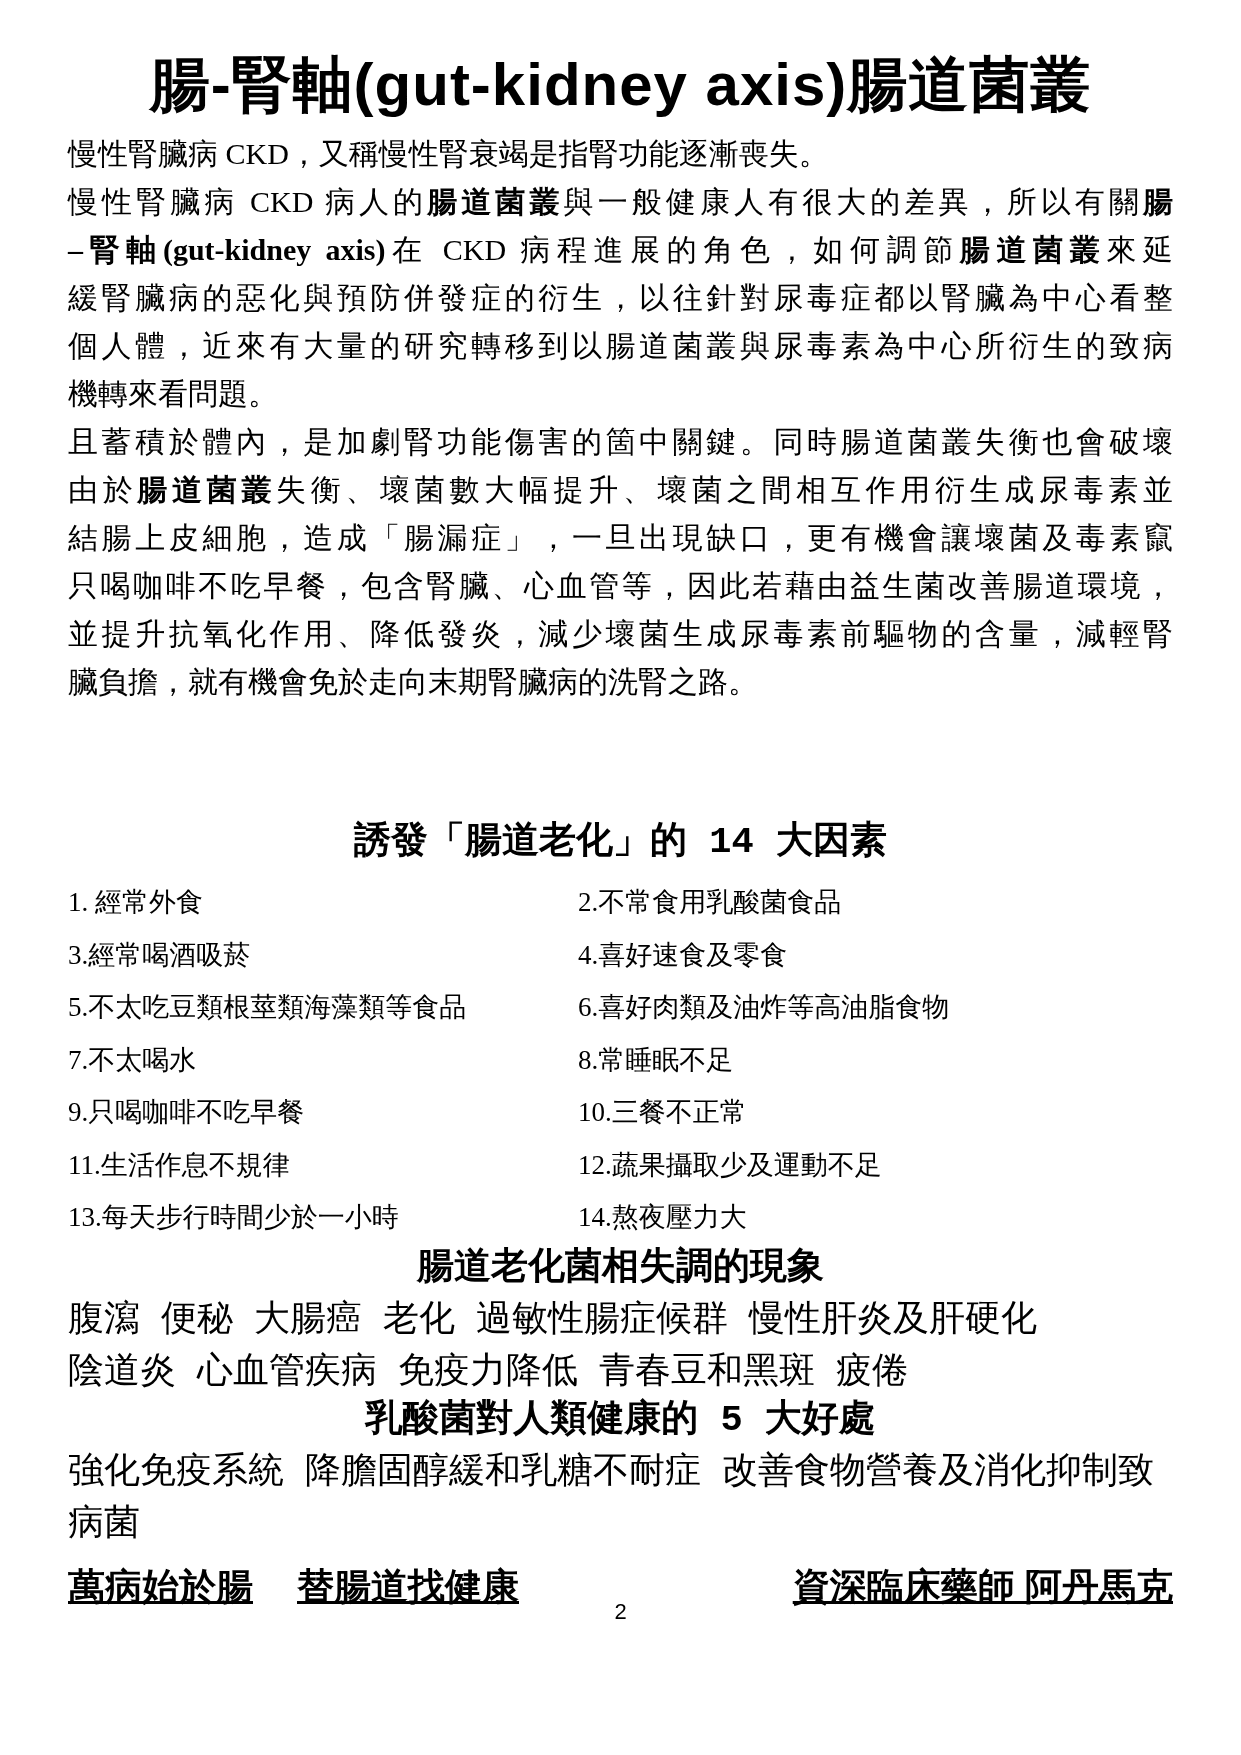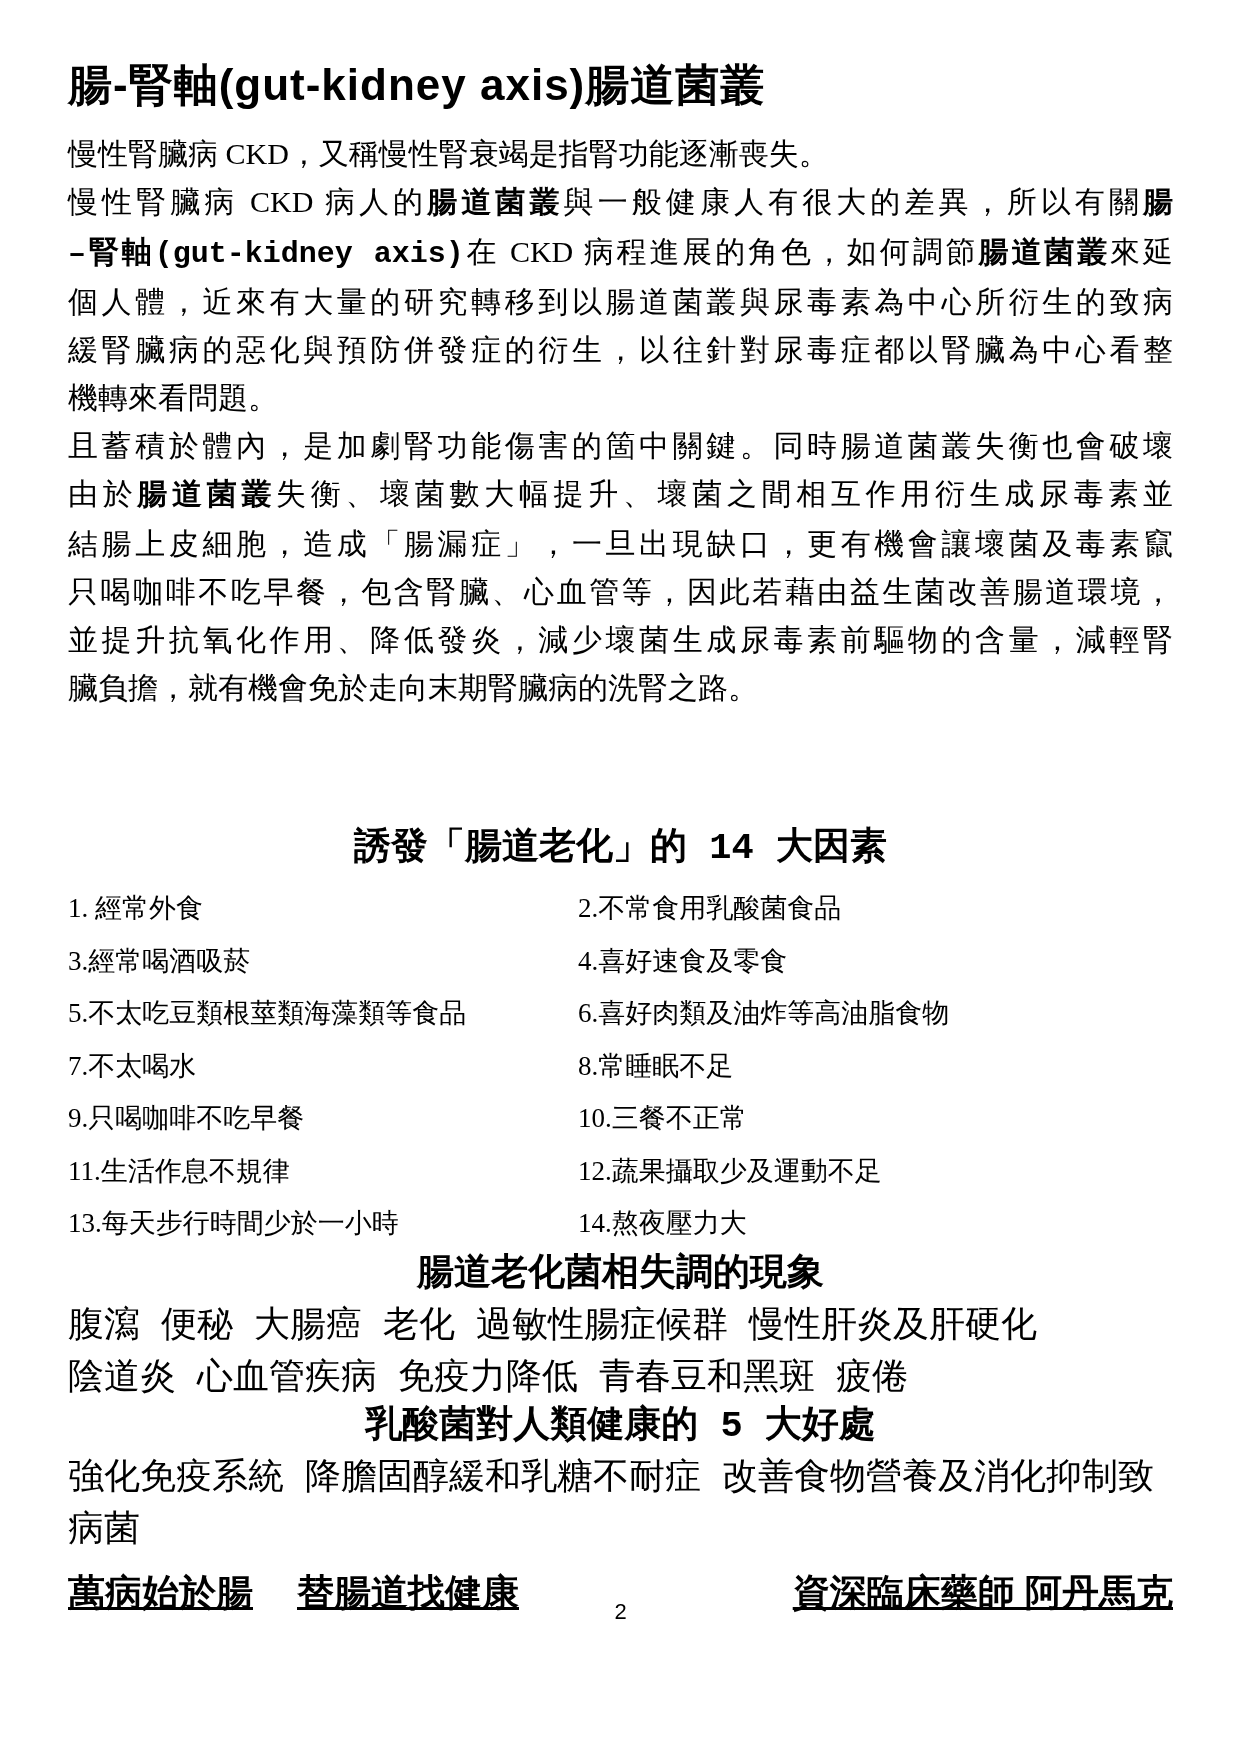--- a/index.html
+++ b/index.html
@@ -4,29 +4,30 @@
 <style>
   html,body{margin:0;padding:0}
   body{
     width:1241px;height:1755px;
     background:#ffffff;color:#000000;
     font-family:"Liberation Serif",serif;
     position:relative;overflow:hidden;
   }
   .page{box-sizing:border-box;width:1241px;height:1755px;padding:55px 68px 0 68px;position:relative}
   .doc-title{
+    text-align:center;
     font-family:"Liberation Sans",sans-serif;
     font-weight:800;
-    font-size:44px;line-height:60px;
+    font-size:60px;line-height:60px;
     letter-spacing:1px;
   }
   .body-text{margin-top:15px;font-size:30px;line-height:48px}
   .line{white-space:pre-wrap;text-align:justify}
   .line.fill{text-align-last:justify}
-  .line .b{font-family:Liberation Mono, monospace;font-weight:900}
+  .line .b{font-family:Liberation Serif, serif;font-weight:900}
   .section-heading{
     text-align:center;
     font-family:Liberation Mono, monospace;
     font-weight:800;
     font-size:37px;line-height:48px;
   }
   .heading-factors{margin-top:112px}
   .factor-list{margin-top:10px;font-size:27px}
   .factor-row{display:flex;line-height:52.5px}
   .factor-left{width:510px;white-space:pre-wrap}
@@ -50,22 +51,22 @@
 <body>
 
 <div class="page">
 
   <div class="doc-title">腸-腎軸(gut-kidney axis)腸道菌叢</div>
 
   <div class="body-text">
     <div class="line"><span>慢性腎臟病 CKD，又稱慢性腎衰竭是指腎功能逐漸喪失。</span></div>
     <div class="line fill"><span>慢性腎臟病 CKD 病人的</span><span class="b">腸道菌叢</span><span>與一般健康人有很大的差異，所以有關</span><span class="b">腸</span></div>
     <div class="line fill"><span class="b">–腎軸(gut-kidney axis)</span><span>在 CKD 病程進展的角色，如何調節</span><span class="b">腸道菌叢</span><span>來延</span></div>
+    <div class="line fill"><span>緩腎臟病的惡化與預防併發症的衍生，以往針對尿毒症都以腎臟為中心看整</span></div>
     <div class="line fill"><span>個人體，近來有大量的研究轉移到以腸道菌叢與尿毒素為中心所衍生的致病</span></div>
-    <div class="line fill"><span>緩腎臟病的惡化與預防併發症的衍生，以往針對尿毒症都以腎臟為中心看整</span></div>
     <div class="line"><span>機轉來看問題。</span></div>
     <div class="line fill"><span>且蓄積於體內，是加劇腎功能傷害的箇中關鍵。同時腸道菌叢失衡也會破壞</span></div>
     <div class="line fill"><span>由於</span><span class="b">腸道菌叢</span><span>失衡、壞菌數大幅提升、壞菌之間相互作用衍生成尿毒素並</span></div>
     <div class="line fill"><span>結腸上皮細胞，造成「腸漏症」，一旦出現缺口，更有機會讓壞菌及毒素竄</span></div>
     <div class="line fill"><span>只喝咖啡不吃早餐，包含腎臟、心血管等，因此若藉由益生菌改善腸道環境，</span></div>
     <div class="line fill"><span>並提升抗氧化作用、降低發炎，減少壞菌生成尿毒素前驅物的含量，減輕腎</span></div>
     <div class="line"><span>臟負擔，就有機會免於走向末期腎臟病的洗腎之路。</span></div>
   </div>
 
   <div class="section-heading heading-factors">誘發「腸道老化」的 14 大因素</div>

